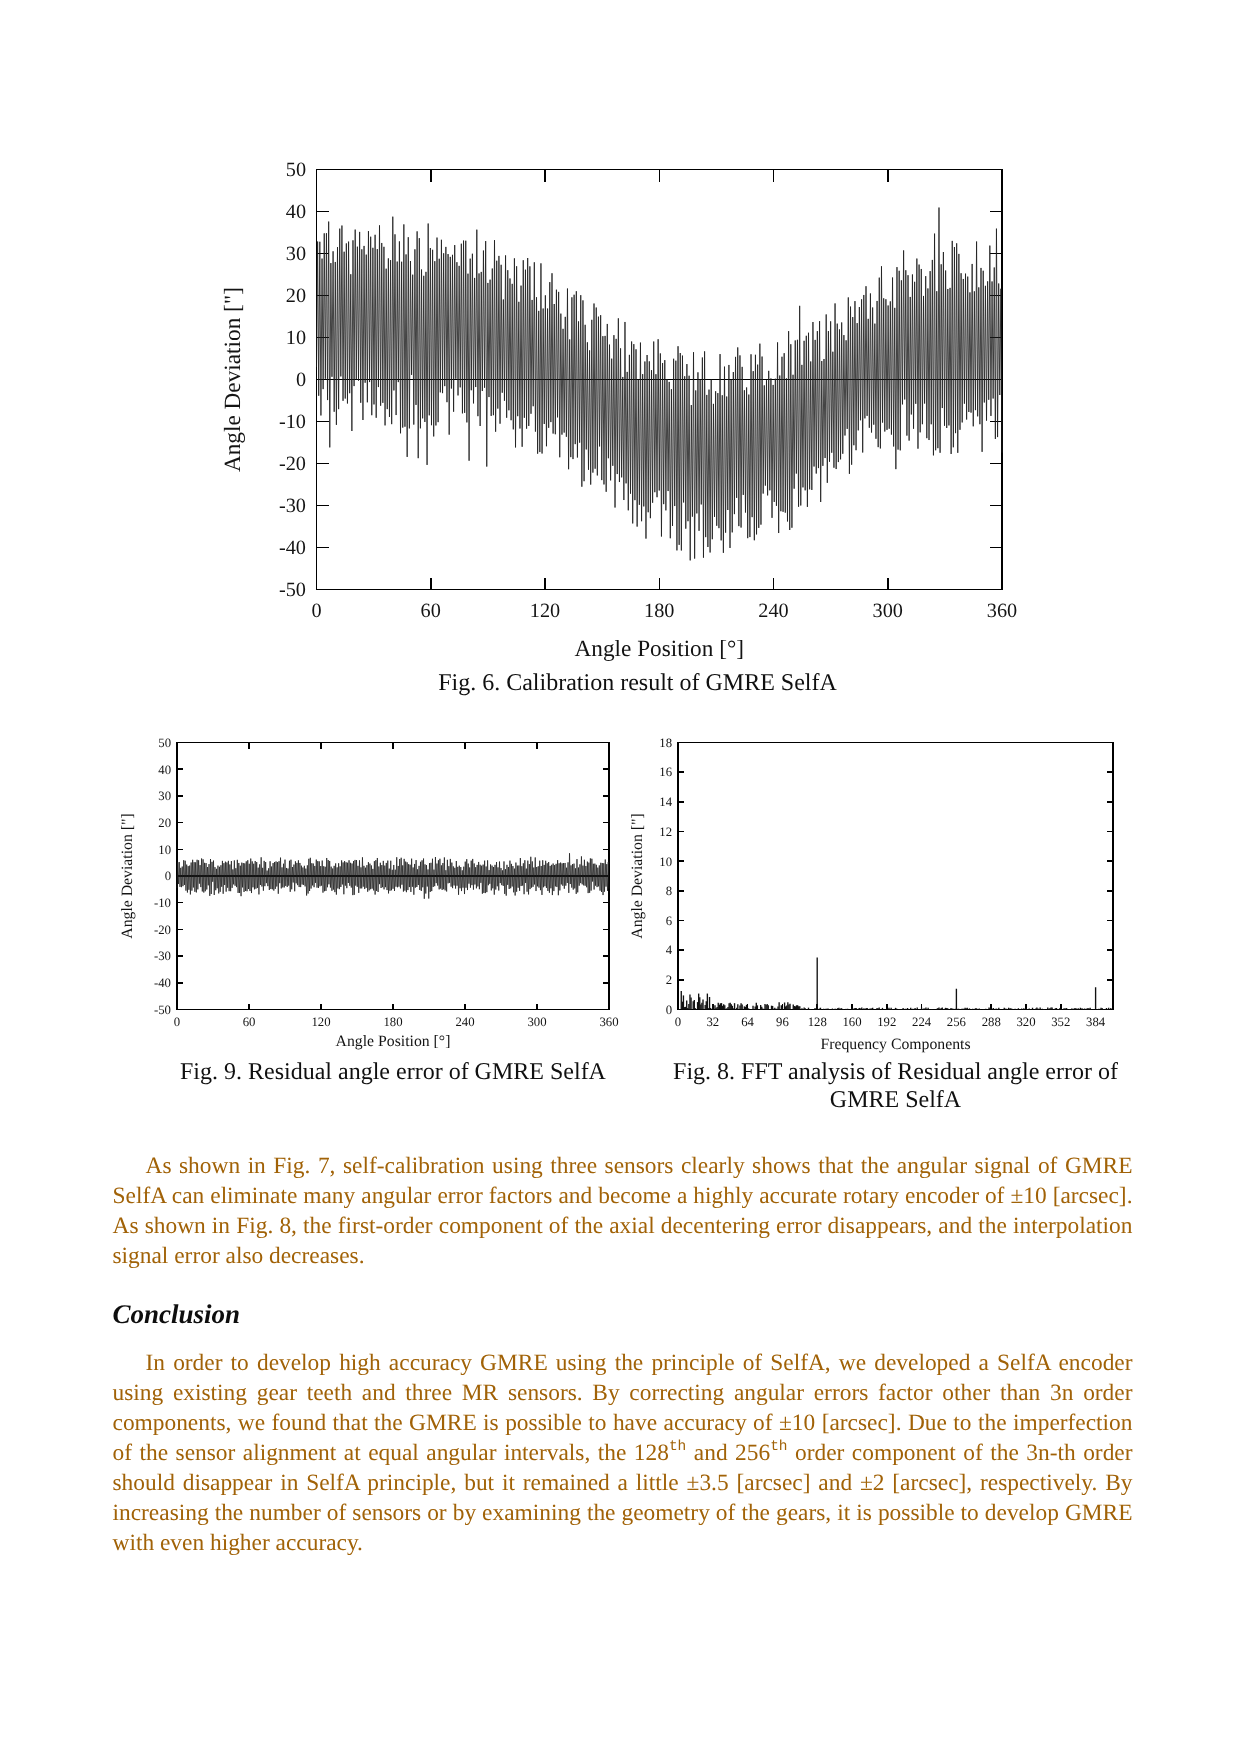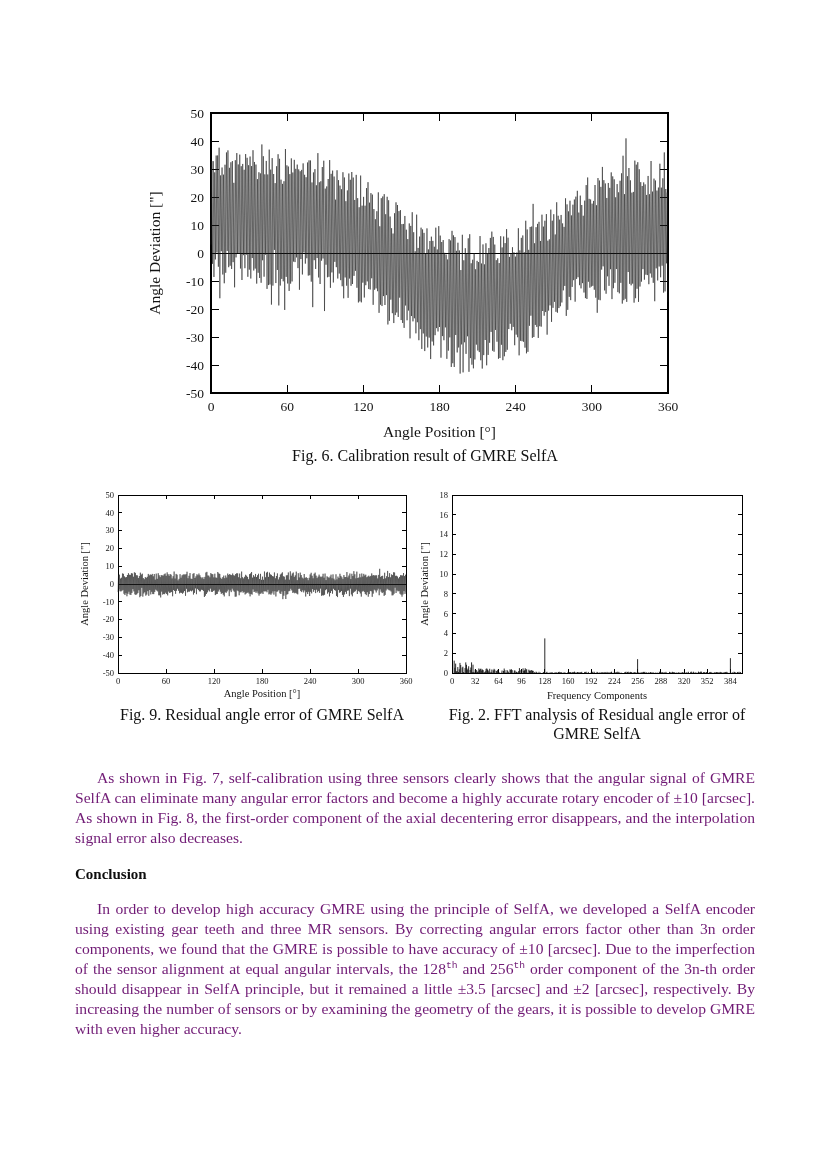--- a/index.html
+++ b/index.html
@@ -7,25 +7,25 @@
     position:relative;width:827px;height:1170px;background:#ffffff;
     font-family:"Liberation Serif",serif;color:#111;overflow:hidden;
   }
   svg{position:absolute;overflow:visible;}
   svg text{font-family:"Liberation Serif",serif;fill:#141414;}
   .caption{
     position:absolute;text-align:center;font-size:16px;line-height:19px;color:#101010;
   }
   .bodytext{
     position:absolute;left:75px;width:680px;font-size:15.6px;line-height:20px;
-    text-align:justify;color:#701a75;
+    text-align:justify;color:#a16207;
   }
   .bodytext .indent{display:inline-block;width:22px;}
   .heading{
-    position:absolute;left:75px;font-size:15px;font-weight:bold;color:#0e0e0e;
+    position:absolute;left:75px;font-size:18px;font-weight:bold;color:#0e0e0e;font-style:italic;
   }
   sup{font-size:0.62em;line-height:0;font-family:Liberation Mono, monospace;}
 </style>
 </head>
 <body>
 
 <div class="page">
 
   <svg id="fig6" style="left:145px;top:100px;" width="560" height="345" viewBox="0 0 560 345">
       <rect x="66" y="13" width="457" height="280" fill="none" stroke="#000" stroke-width="1.2" shape-rendering="crispEdges"></rect>
@@ -503,21 +503,21 @@
       <line x1="314.575" y1="186" x2="314.575" y2="185.47783550107326" stroke="#111" stroke-width="0.9"></line>
       <line x1="316.02500000000003" y1="186" x2="316.02500000000003" y2="184.76509679201254" stroke="#111" stroke-width="0.9"></line>
       <line x1="316.75" y1="186" x2="316.75" y2="185.01715473387497" stroke="#111" stroke-width="0.9"></line>
       <line x1="317.475" y1="186" x2="317.475" y2="185.6096152004041" stroke="#111" stroke-width="0.9"></line>
       <line x1="318.925" y1="186" x2="318.925" y2="185.69070620001736" stroke="#111" stroke-width="0.9"></line>
       <line x1="319.65" y1="186" x2="319.65" y2="184.97924297882716" stroke="#111" stroke-width="0.9"></line>
       <line x1="320.375" y1="186" x2="320.375" y2="185.66849817831147" stroke="#111" stroke-width="0.9"></line>
       <line x1="321.1" y1="186" x2="321.1" y2="184.8055242208068" stroke="#111" stroke-width="0.9"></line>
       <line x1="322.55" y1="186" x2="322.55" y2="185.07655204772294" stroke="#111" stroke-width="0.9"></line>
     </svg>
-  <div class="caption" style="left:430px;top:705px;width:334px;">Fig. 2. FFT analysis of Residual angle error of GMRE SelfA</div>
+  <div class="caption" style="left:430px;top:705px;width:334px;">Fig. 8. FFT analysis of Residual angle error of GMRE SelfA</div>
 
   <p class="bodytext" style="top:752px;"><span class="indent"></span><span>As shown in Fig. 7, self-calibration using three sensors clearly shows that the angular signal of GMRE SelfA can eliminate many angular error factors and become a highly accurate rotary encoder of ±10 [arcsec].  As shown in Fig. 8, the first-order component of the axial decentering error disappears, and the interpolation signal error also decreases.</span></p>
 
   <div class="heading" style="top:866px;">Conclusion</div>
 
   <p class="bodytext" id="conclusion-p" style="top:883px;"><span class="indent"></span><span id="conclusion-segments"><span>In order to develop high accuracy GMRE using the principle of SelfA, we developed a SelfA encoder using existing gear teeth and three MR sensors. By correcting angular errors factor other than 3n order components, we found that the GMRE is possible to have accuracy of ±10 [arcsec]. Due to the imperfection of the sensor alignment at equal angular intervals, the 128</span><sup>th</sup><span> and 256</span><sup>th</sup><span> order component of the 3n-th order should disappear in SelfA principle, but it remained a little ±3.5 [arcsec] and ±2 [arcsec], respectively. By increasing the number of sensors or by examining the geometry of the gears, it is possible to develop GMRE with even higher accuracy.</span></span></p>
 
 </div>
 
 </body></html>

